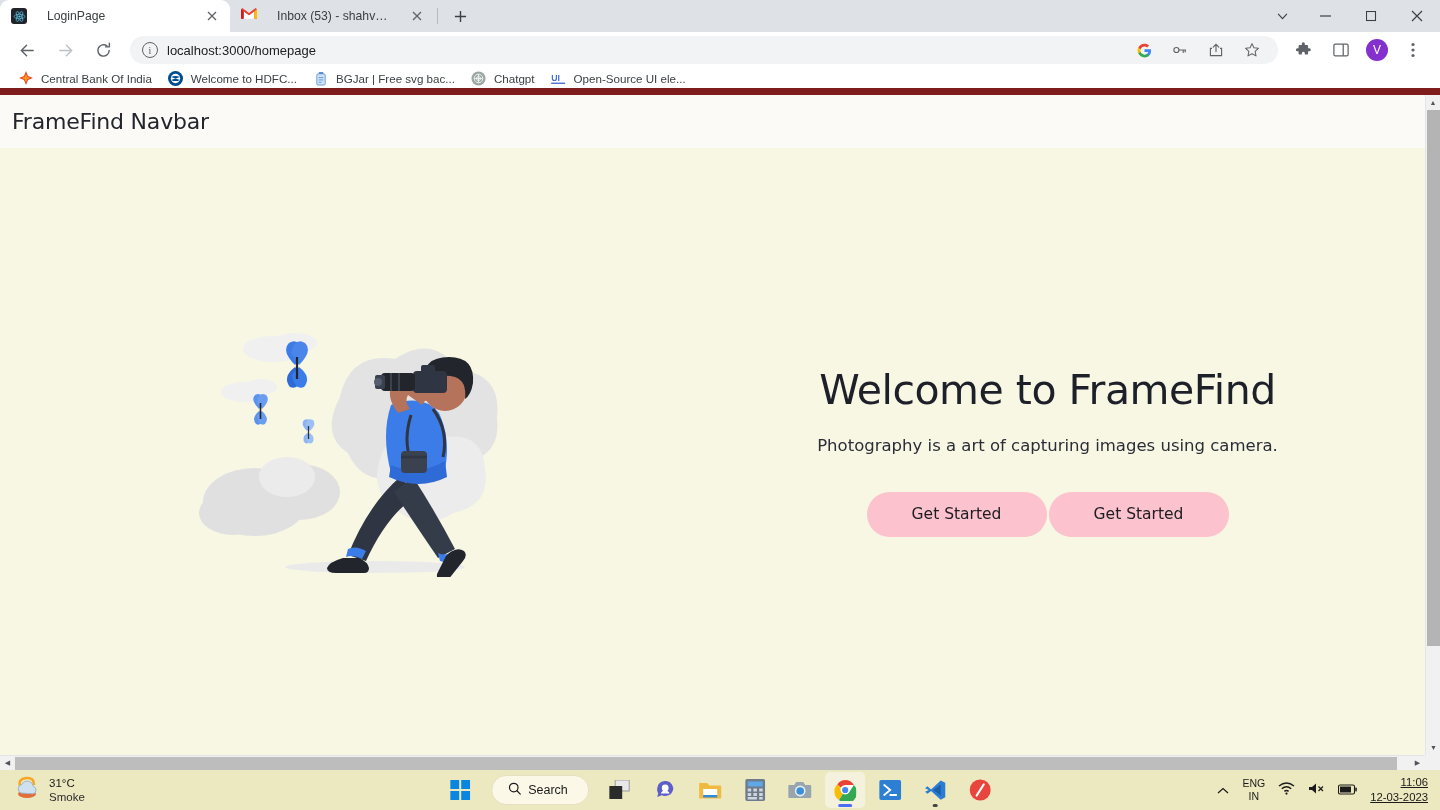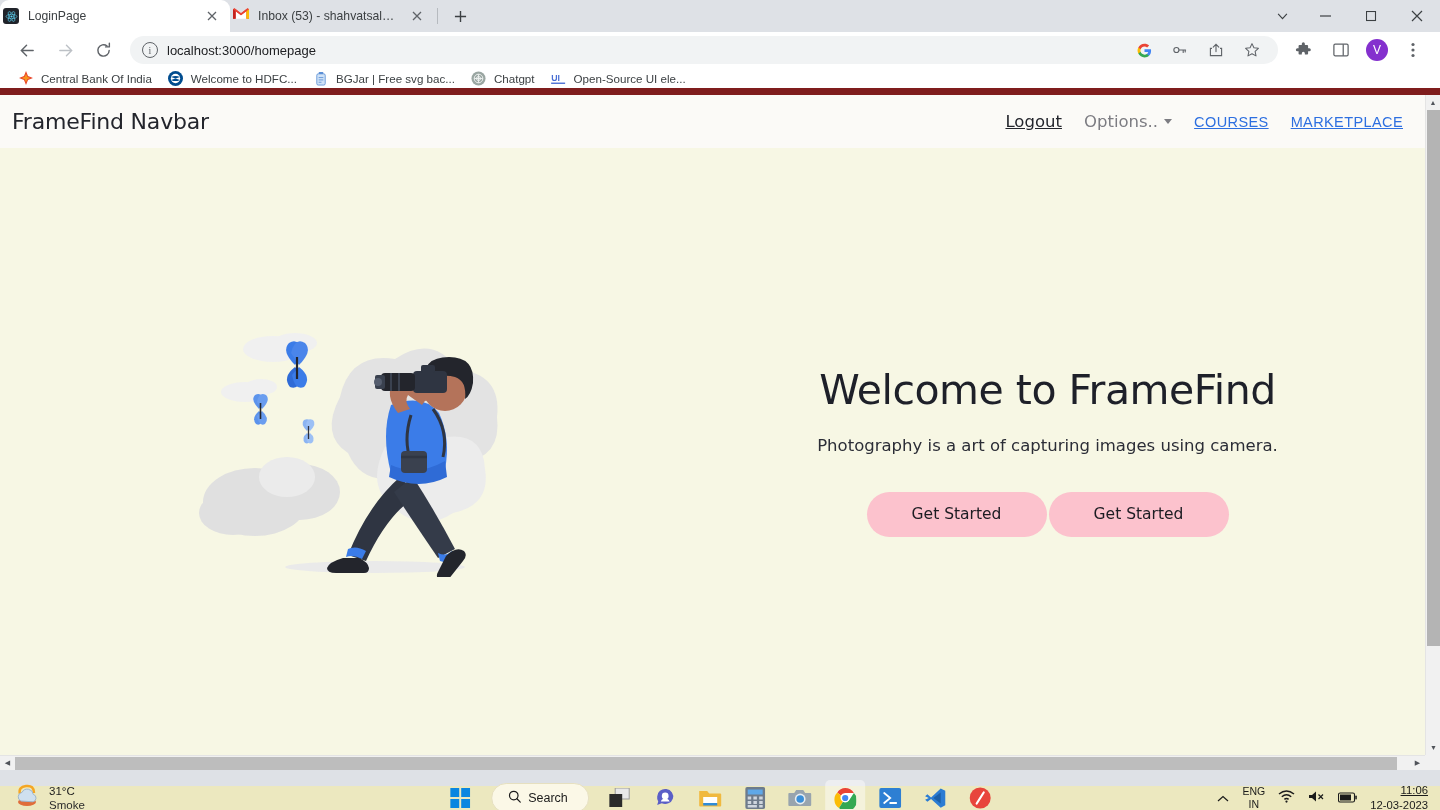--- a/index.html
+++ b/index.html
@@ -10,22 +10,22 @@
     background: #dee1e6;
   }
   #app { position: relative; width: 1440px; height: 810px; }
 
   
   .tabstrip {
     position: absolute; top: 0; left: 0; width: 1440px; height: 32px;
     background: #dee1e6; display: flex; align-items: flex-end;
   }
   .tab {
-    height: 32px; display: flex; align-items: center; gap: 9px;
-    padding: 0 9px 0 3px; font-size: 12px; color: #3c4043;
+    height: 32px; display: flex; align-items: center; gap: 20px;
+    padding: 0 9px 0 11px; font-size: 12px; color: #3c4043;
     position: relative; border-radius: 9px 9px 0 0;
   }
   .tab.active { background: #fff; width: 230px; }
   .tab.inactive { width: 205px; color: #3c4043; }
   .tab-title { flex: 1; white-space: nowrap; overflow: hidden;
     text-overflow: ellipsis; font-size: 12.2px; }
   .tab-fav { width: 16px; height: 16px; flex: 0 0 16px; position: relative; }
   .react-fav {
     width: 16px; height: 16px; background: #20232a; border-radius: 3px;
     display: flex; align-items: center; justify-content: center;
@@ -155,21 +155,21 @@
     background: #f1f1f1; border-top: 1px solid #e4e4e4; display: flex; align-items: center;
   }
   .hsb-arrow { width: 15px; text-align: center; font-size: 7px; color: #50535a; }
   .hsb-thumb { position: absolute; left: 15px; top: 1px; width: 1382px;
                height: 13px; background: #bdbdbd; }
   .corner { position: absolute; right: 0; bottom: 40px; width: 15px; height: 15px;
             background: #f1f1f1; }
 
   
   .taskbar {
-    position: absolute; bottom: 0; left: 0; width: 1440px; height: 24px;
+    position: absolute; bottom: 0; left: 0; width: 1440px; height: 40px;
     background: #ece8bf; display: flex; align-items: center;
   }
   .weather { display: flex; align-items: center; gap: 9px; padding-left: 14px; }
   .wx-text { line-height: 1.25; }
   .wx-temp { font-size: 11.5px; color: #1b1b1b; }
   .wx-cond { font-size: 11.5px; color: #2c2c2c; }
   .tb-center {
     position: absolute; left: 50%; transform: translateX(-50%);
     display: flex; align-items: center; gap: 5px;
   }
@@ -386,29 +386,20 @@
         </svg>
       </span>
       <span>Open-Source UI ele...</span>
     </div>
   </div>
 
   <div class="viewport">
 
     <div class="page-navbar">
       <div class="brand">FrameFind  Navbar</div>
-      <div class="nav-right">
-        <span class="nav-logout">Logout</span>
-        <span class="nav-options">
-          <span>Options..</span>
-          <span class="caret"></span>
-        </span>
-        <span class="nav-link">COURSES</span>
-        <span class="nav-link">MARKETPLACE</span>
-      </div>
     </div>
 
     <div class="hero">
       <div class="hero-left">
         <svg width="330" height="250" viewBox="0 0 330 250">
 
           <path d="M145 70 q10 -45 55 -38 q38 -25 62 10 q45 5 40 48 q5 40 -35 46 q-20 28 -56 12 q-42 14 -58 -22 q-28 -18 -8 -56 Z" fill="#e3e3e3"></path>
           <path d="M190 120 q28 -30 62 -10 q36 -4 38 32 q6 36 -32 44 q-30 20 -58 -4 q-30 -22 -10 -62 Z" fill="#ececec"></path>
           <ellipse cx="60" cy="175" rx="52" ry="34" fill="#e0e0e0"></ellipse>
           <ellipse cx="105" cy="165" rx="40" ry="28" fill="#e0e0e0"></ellipse>

